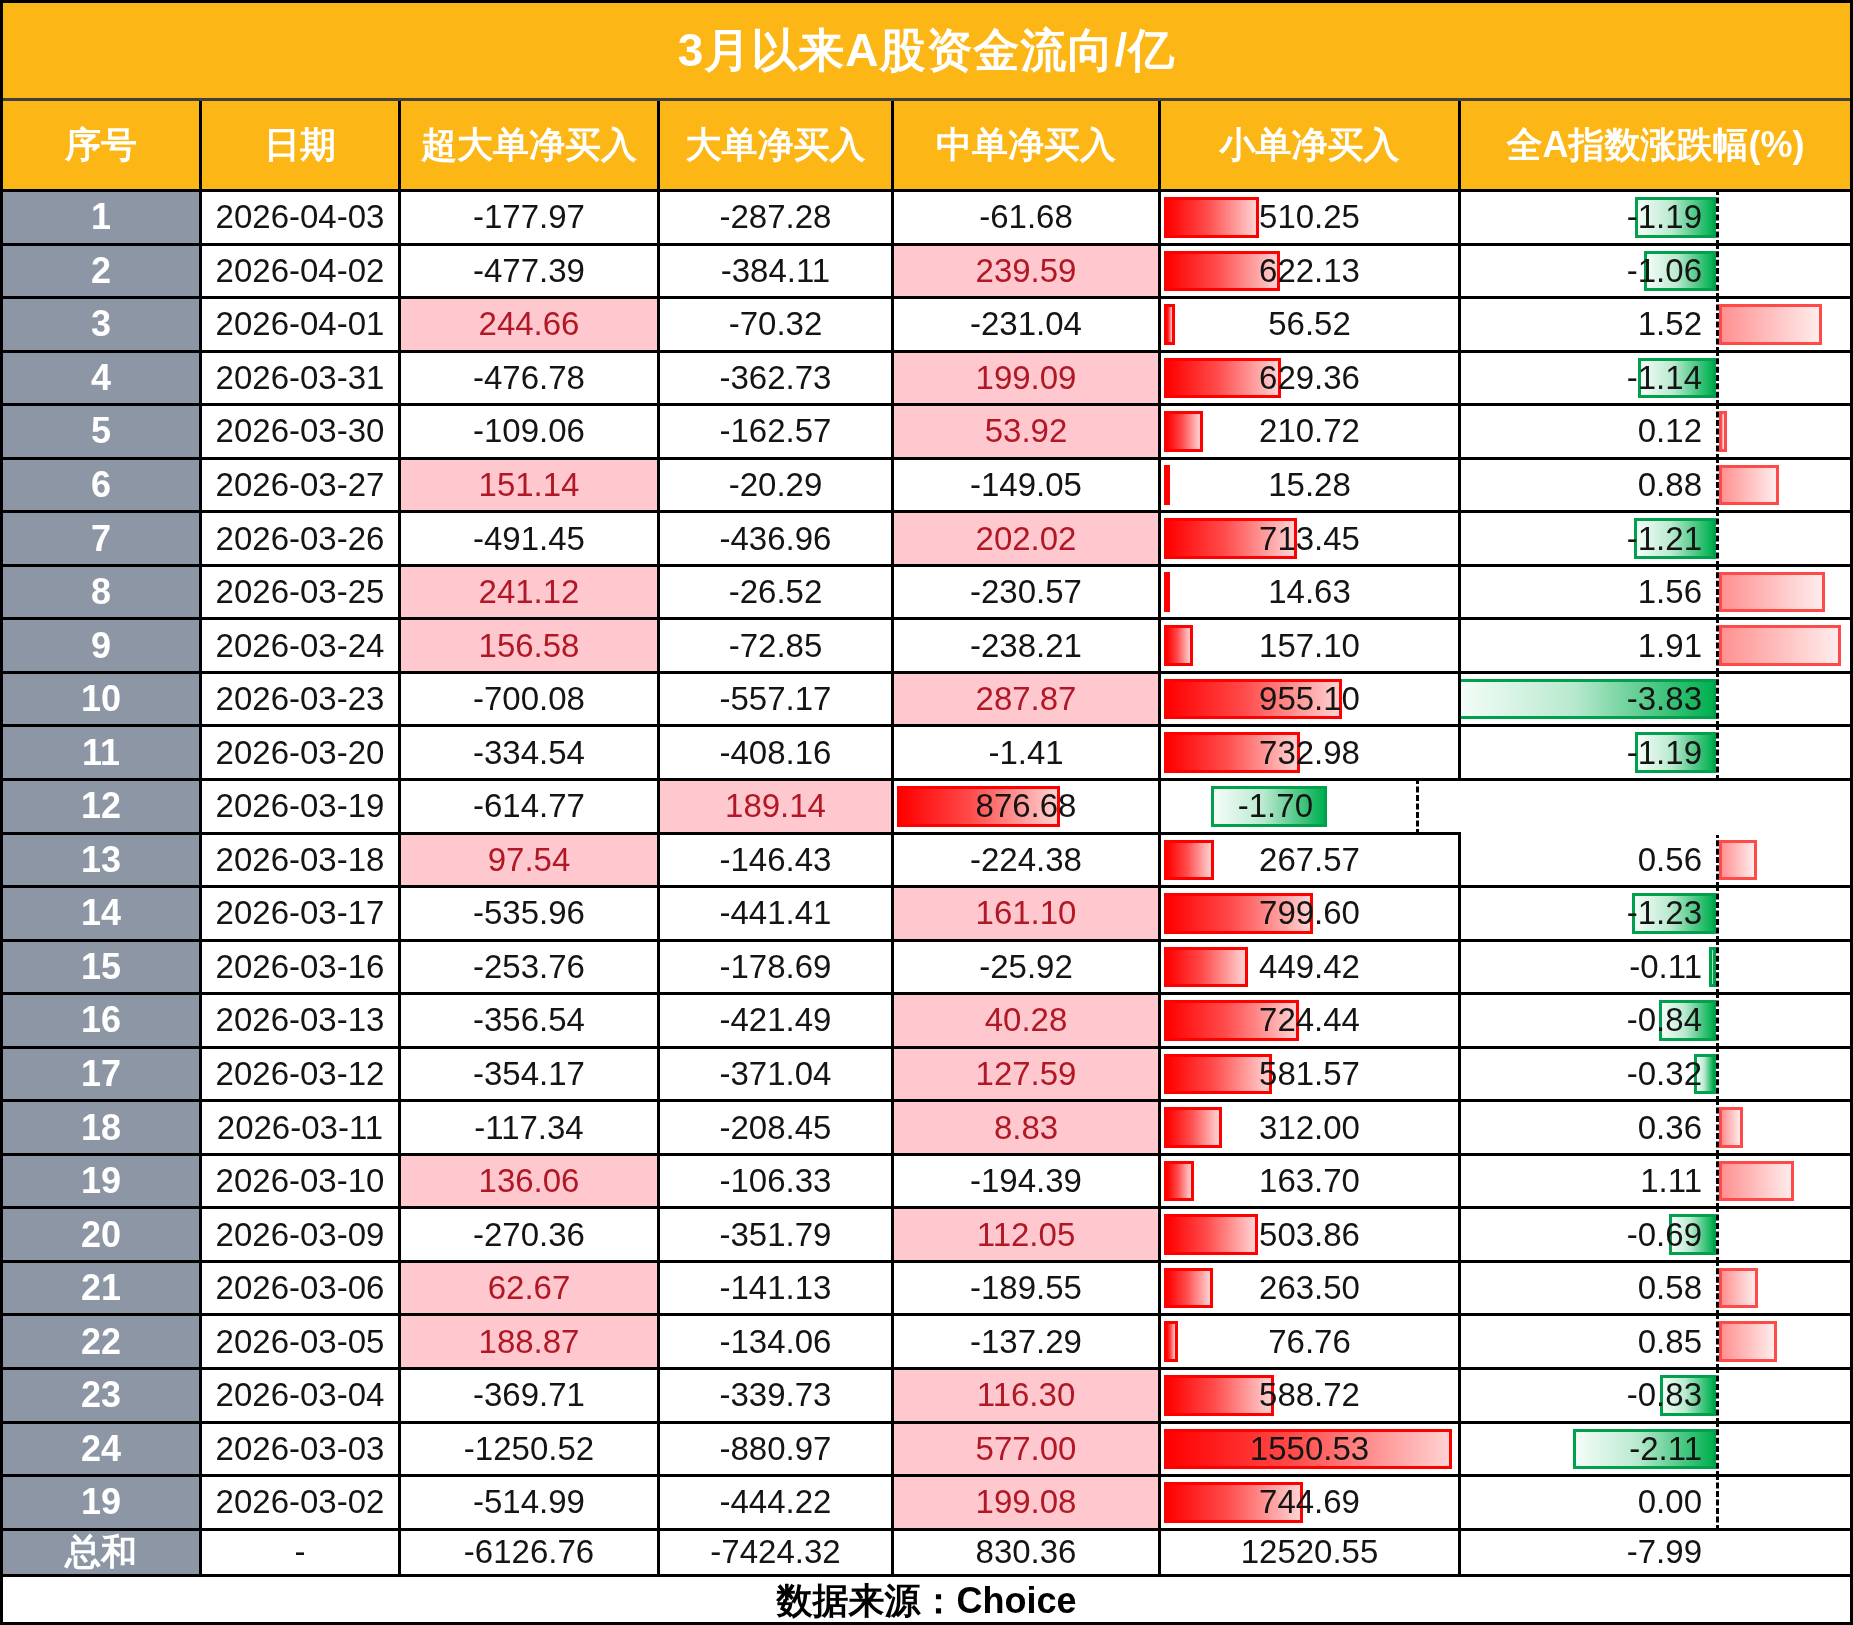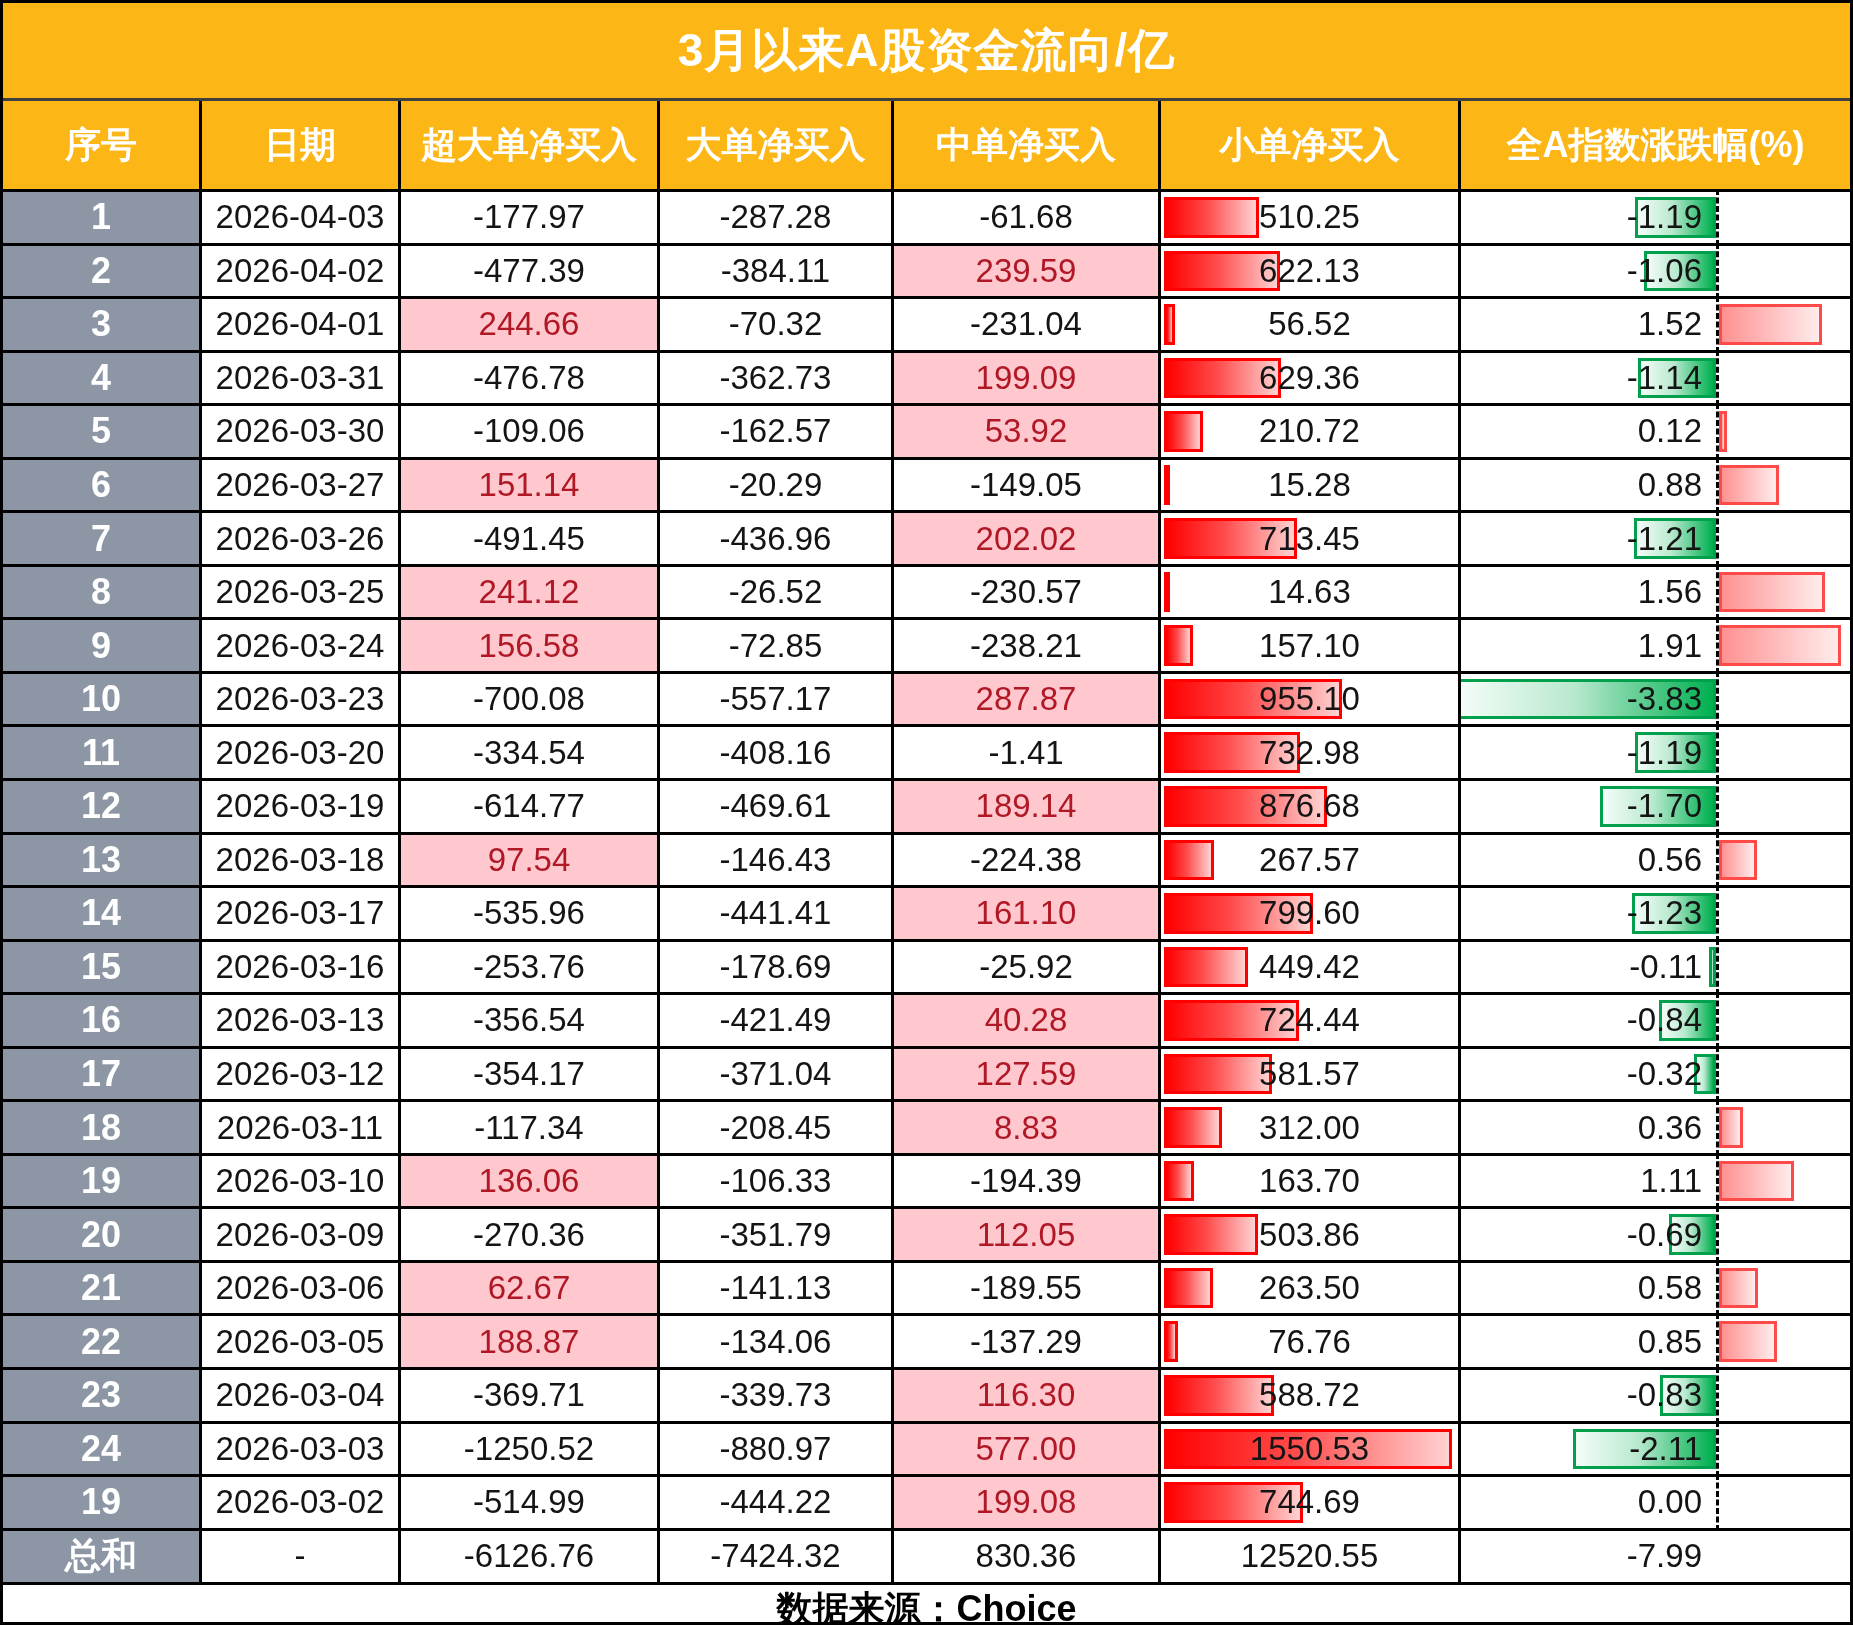--- a/index.html
+++ b/index.html
@@ -14,21 +14,21 @@
     border-bottom:3px solid #404040;box-sizing:border-box;
     display:flex;align-items:center;justify-content:center;
     color:#fff;font-size:46px;font-weight:bold;letter-spacing:1px;
   }
   .hrow,.trow{
     display:grid;grid-template-columns:199px 199px 259px 234px 267px 300px 1fr;
     flex:0 0 auto;
   }
   .hrow{height:91px;}
   .trow{height:53.56px;}
-  .trow.total{height:54px;}
+  .trow.total{height:46px;}
   .cell{
     border-right:3px solid #000;border-bottom:3px solid #000;box-sizing:border-box;
     display:flex;align-items:center;justify-content:center;
     position:relative;overflow:hidden;
     font-size:33px;color:#141414;white-space:nowrap;
   }
   .cell:last-child{border-right:none;}
   .hcell{background:var(--accent-orange);color:#fff;font-weight:bold;font-size:36px;}
   .c-idx{background:var(--index-gray);color:#fff;font-weight:bold;font-size:36px;}
   .pink{background:var(--pink-bg);color:var(--pink-text);}
@@ -249,21 +249,20 @@
         <div class="cell c-chg">
           <div class="axis"></div>
           <div class="gbar" style="width: 80.92px;"></div>
           <span class="cval">-1.19</span>
         </div>
       </div>
       <div class="trow">
         <div class="cell c-idx">12</div>
         <div class="cell c-date">2026-03-19</div>
         <div class="cell c-num">-614.77</div>
-        <div class="cell c-num">-469.61</div>
         <div class="cell c-num pink">189.14</div>
         <div class="cell c-small">
           <div class="sbar" style="width: 163.062px;"></div>
           <span class="sval">876.68</span>
         </div>
         <div class="cell c-chg">
           <div class="axis"></div>
           <div class="gbar" style="width: 115.6px;"></div>
           <span class="cval">-1.70</span>
         </div>

